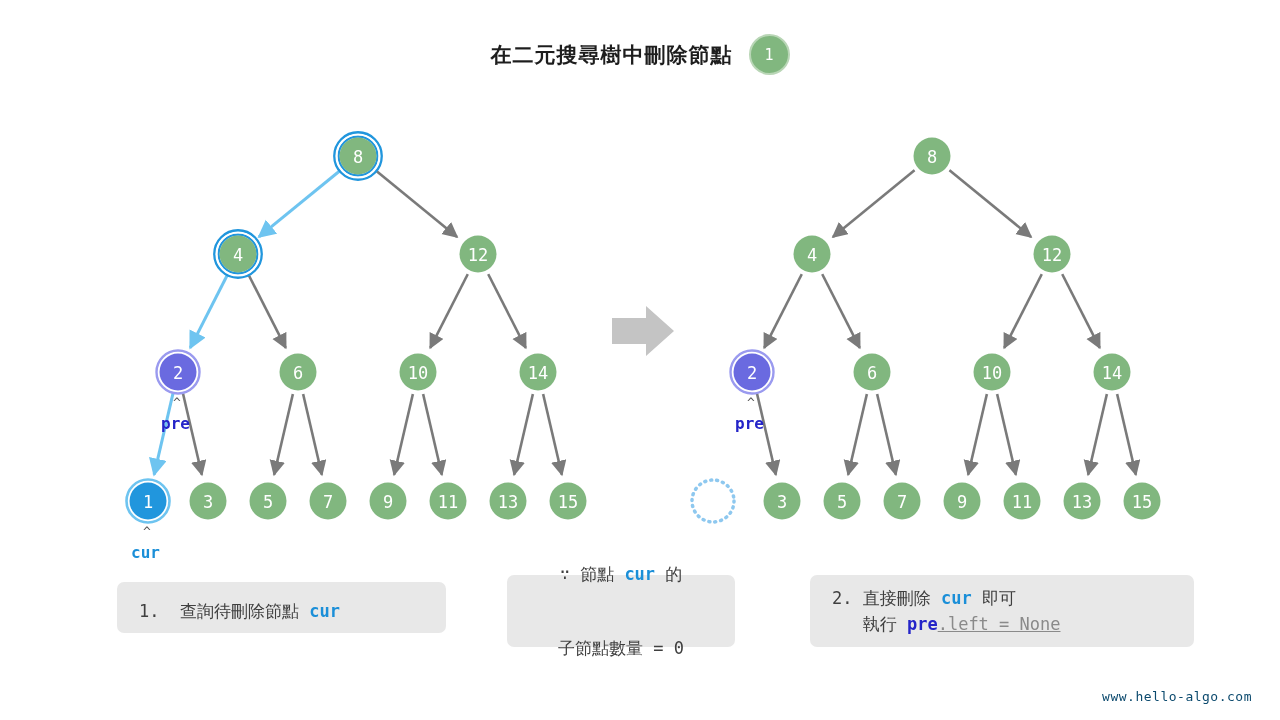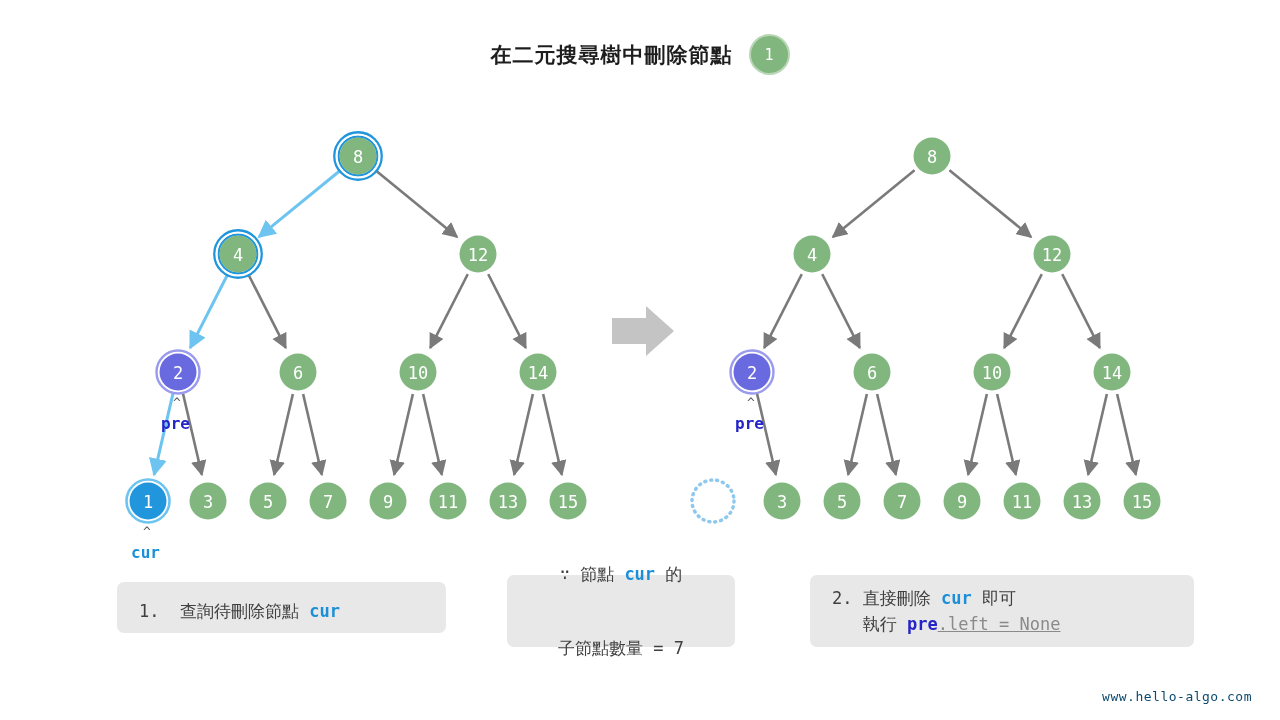--- a/index.html
+++ b/index.html
@@ -272,21 +272,21 @@
   <div class="title-wrap">
     <span class="title-text">在二元搜尋樹中刪除節點</span>
     <span class="title-badge">1</span>
   </div>
 
   <div class="caption" id="cap1">
       <div class="line"><span>1.  查詢待刪除節點 </span><span class="cap-cur">cur</span></div>
     </div>
   <div class="caption" id="cap2">
       <div class="line"><span>∵ 節點 </span><span class="cap-cur">cur</span><span> 的</span></div>
-      <div class="line"><span>子節點數量 = 7</span></div>
+      <div class="line"><span>子節點數量 = 0</span></div>
     </div>
   <div class="caption" id="cap3">
       <div class="line"><span>2. 直接刪除 </span><span class="cap-cur">cur</span><span> 即可</span></div>
       <div class="line"><span>   執行 </span><span class="cap-pre">pre</span><span class="cap-dim">.left = None</span></div>
     </div>
 
   <div id="pointer-layer">
       <div class="caret" style="left: 173px; top: 395px;">^</div>
       <div class="ptr-label" style="left: 161px; top: 414px;">pre</div>
       <div class="caret" style="left: 143px; top: 524px;">^</div>

